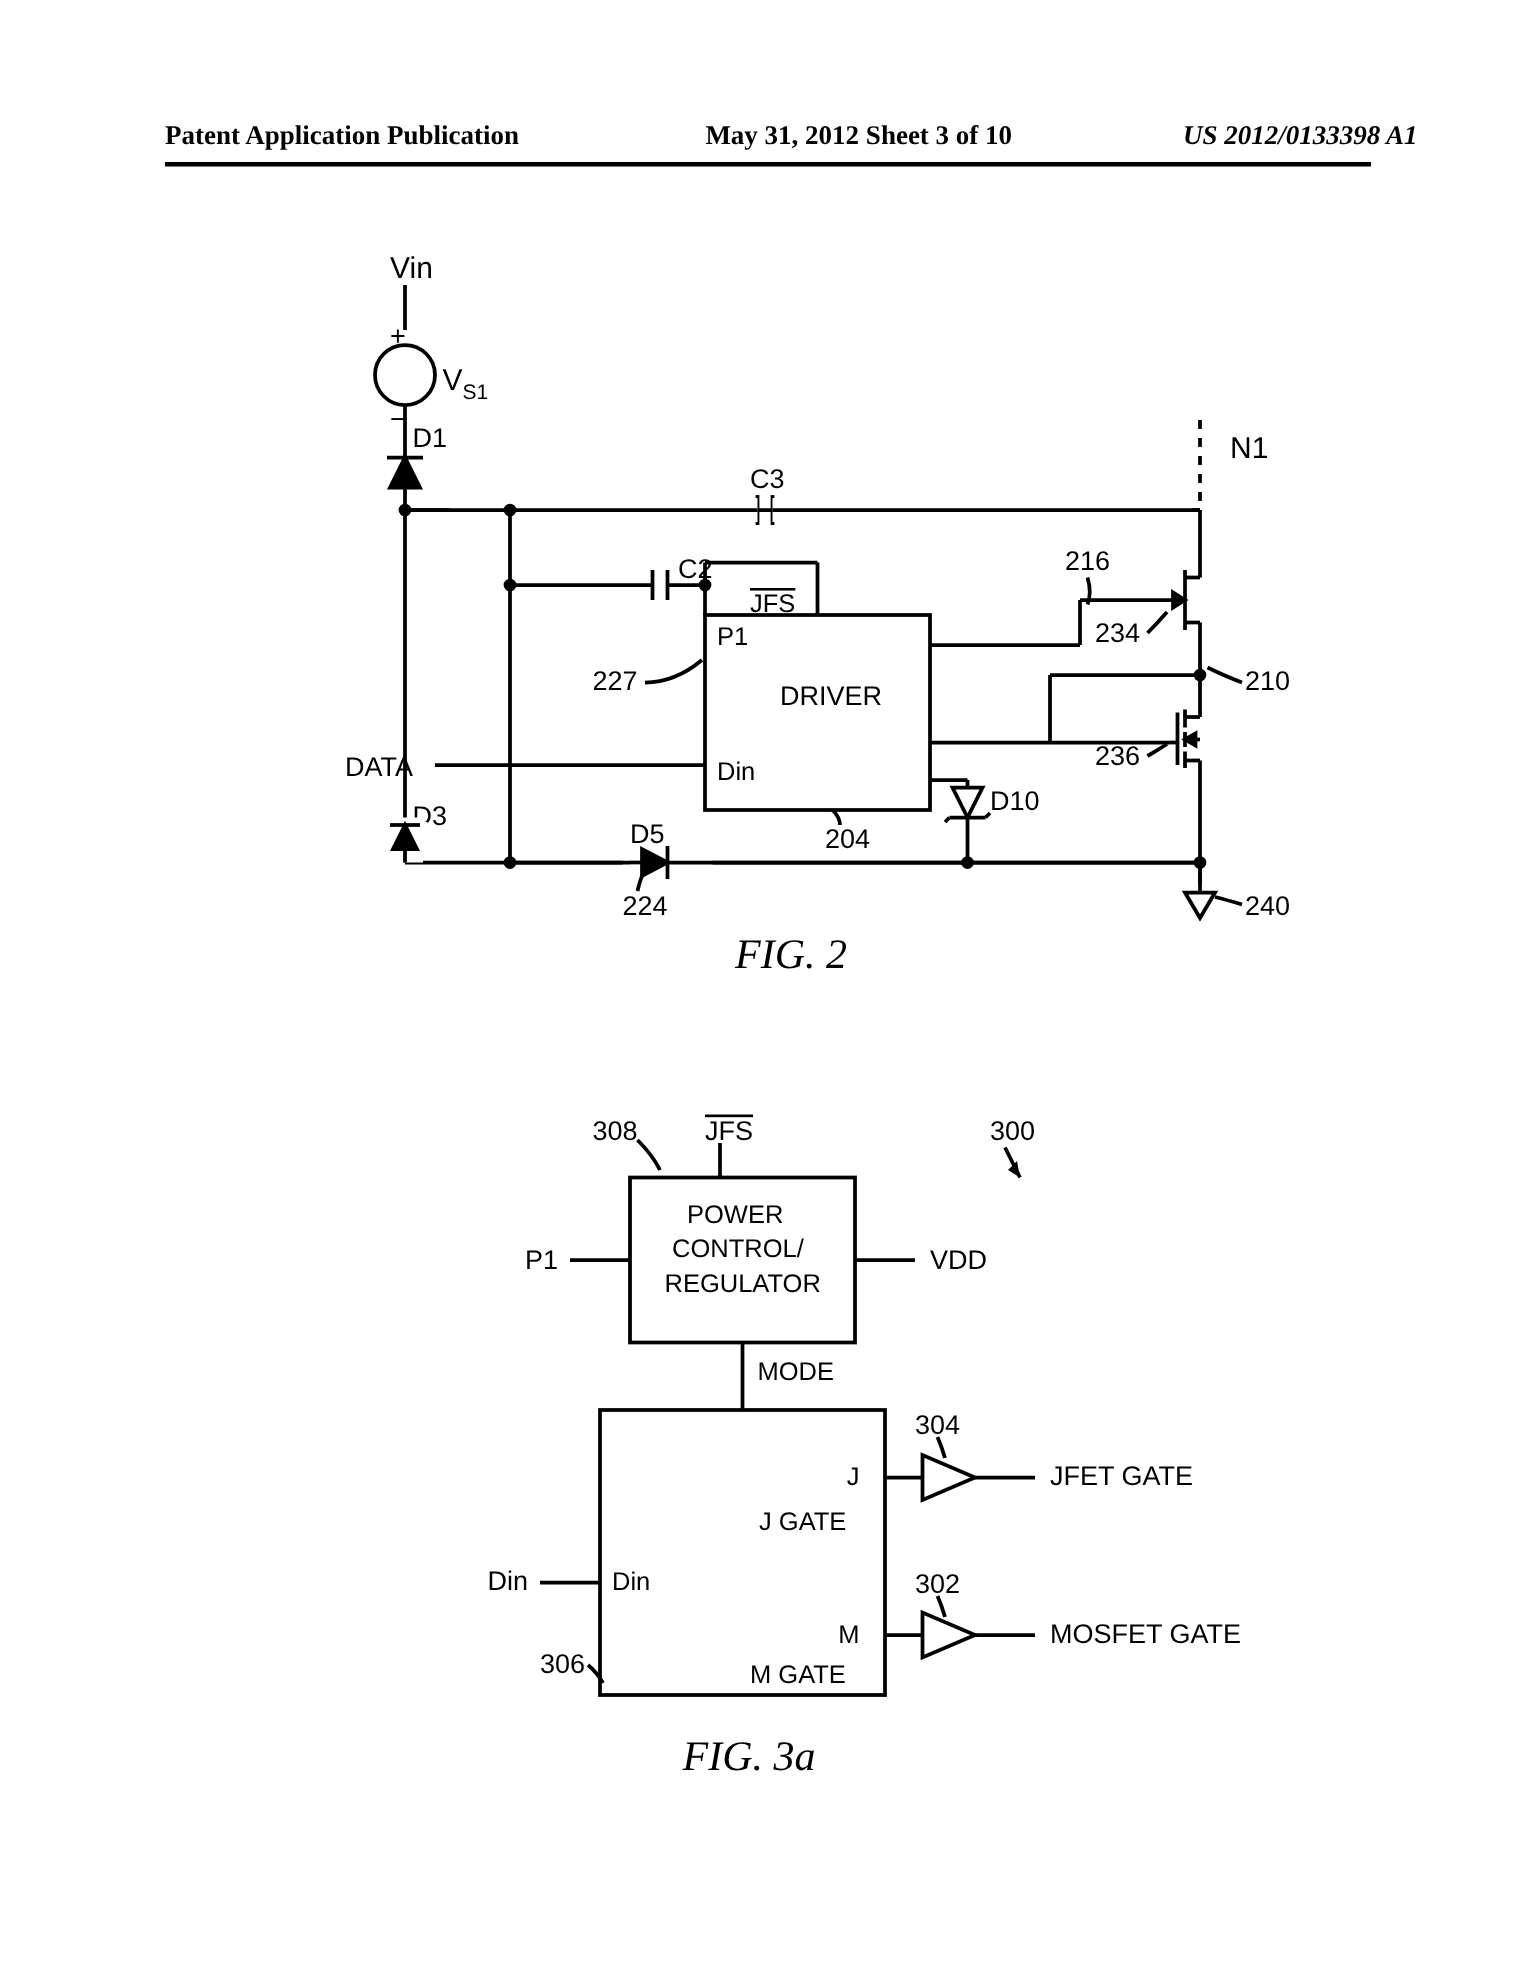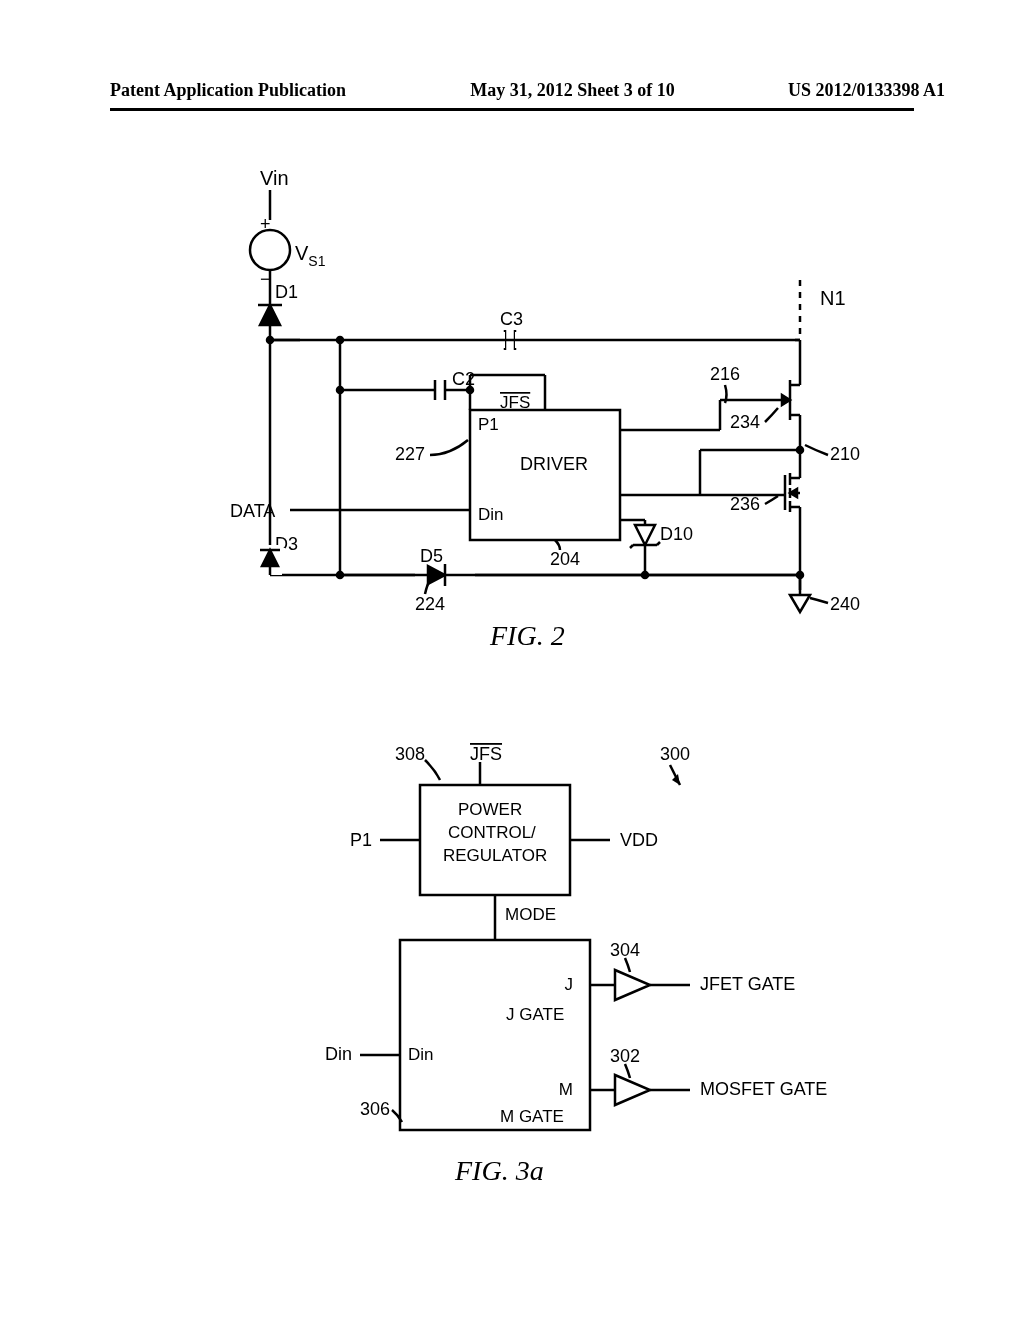--- a/index.html
+++ b/index.html
@@ -20,21 +20,21 @@
   .header {
     position: absolute;
     top: 80px;
     left: 110px;
     right: 110px;
     font-size: 18px;
     font-weight: bold;
   }
   .header-left { position: absolute; left: 0; }
   .header-center { position: absolute; left: 50%; transform: translateX(-50%); margin-left: 45px; }
-  .header-right { position: absolute; right: 0; }
+  .header-right { position: absolute; right: 0; font-style: italic; }
   .header-rule {
     position: absolute;
     top: 108px;
     left: 110px;
     width: 804px;
     height: 3px;
     background: #000;
   }
   svg { position: absolute; }
   text {

